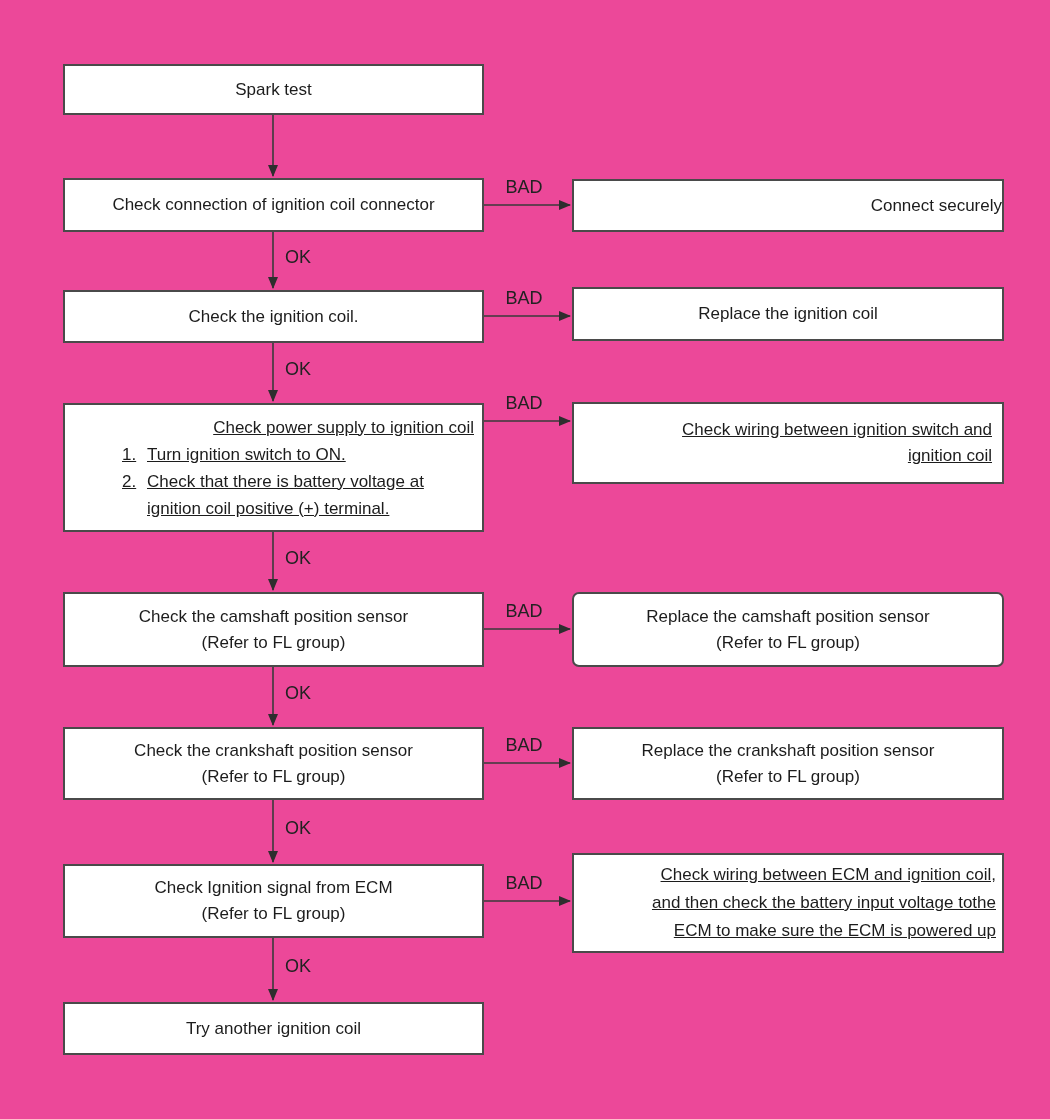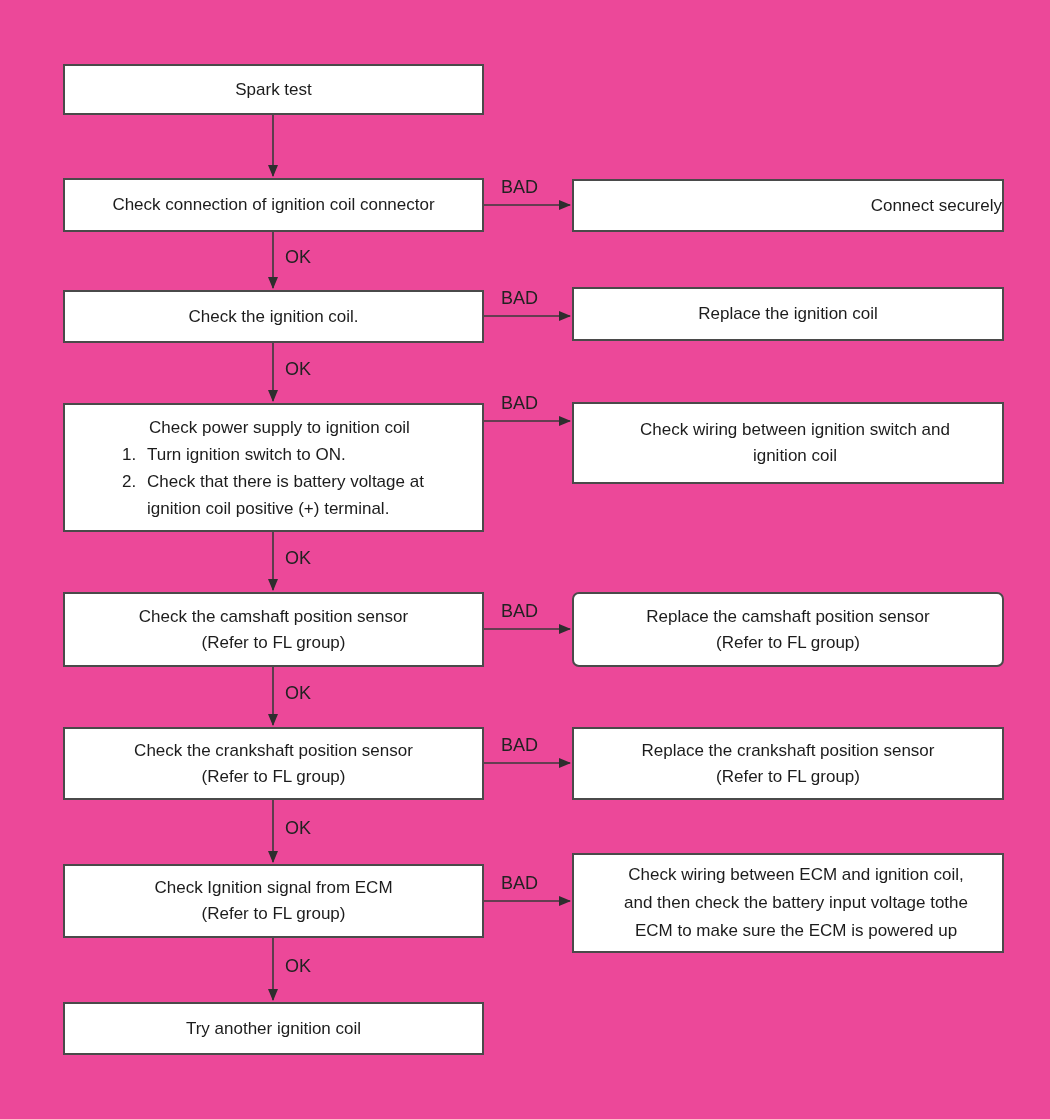--- a/index.html
+++ b/index.html
@@ -20,40 +20,40 @@
     position: absolute;
     box-sizing: border-box;
     border: 2px solid #4a4a4a;
     background: #ffffff;
     display: flex;
     flex-direction: column;
     justify-content: center;
   }
   .box.center { align-items: center; text-align: center; }
   .box .line { line-height: 26px; }
-  .box.left-pad { align-items: center; text-align: left; }
+  .box.left-pad { align-items: flex-end; text-align: left; text-decoration: underline; }
   
   .box.steps-box { padding: 6px 8px 6px 20px; }
   .box.steps-box .title { line-height: 27px; }
   .steps { margin-left: 37px; }
   .step { display: flex; line-height: 27px; }
   .step .num { flex: 0 0 25px; }
   .step .txt { flex: 1 1 auto; }
   
   .box.wiring-switch { padding-left: 24px; padding-right: 10px; }
   .box.wiring-ecm { padding-left: 22px; padding-right: 6px; }
   .box.wiring-ecm .line { line-height: 28px; }
   .edge-label {
     position: absolute;
     font-size: 18px;
     color: #222222;
     line-height: 20px;
     white-space: nowrap;
   }
-  .bad-label { width: 46px; text-align: left; }
+  .bad-label { width: 46px; text-align: center; }
   svg.connectors {
     position: absolute;
     left: 0;
     top: 0;
     pointer-events: none;
   }
   svg.connectors line { stroke: #3a3a3a; stroke-width: 1.6; }
 </style>
 </head>
 <body>

